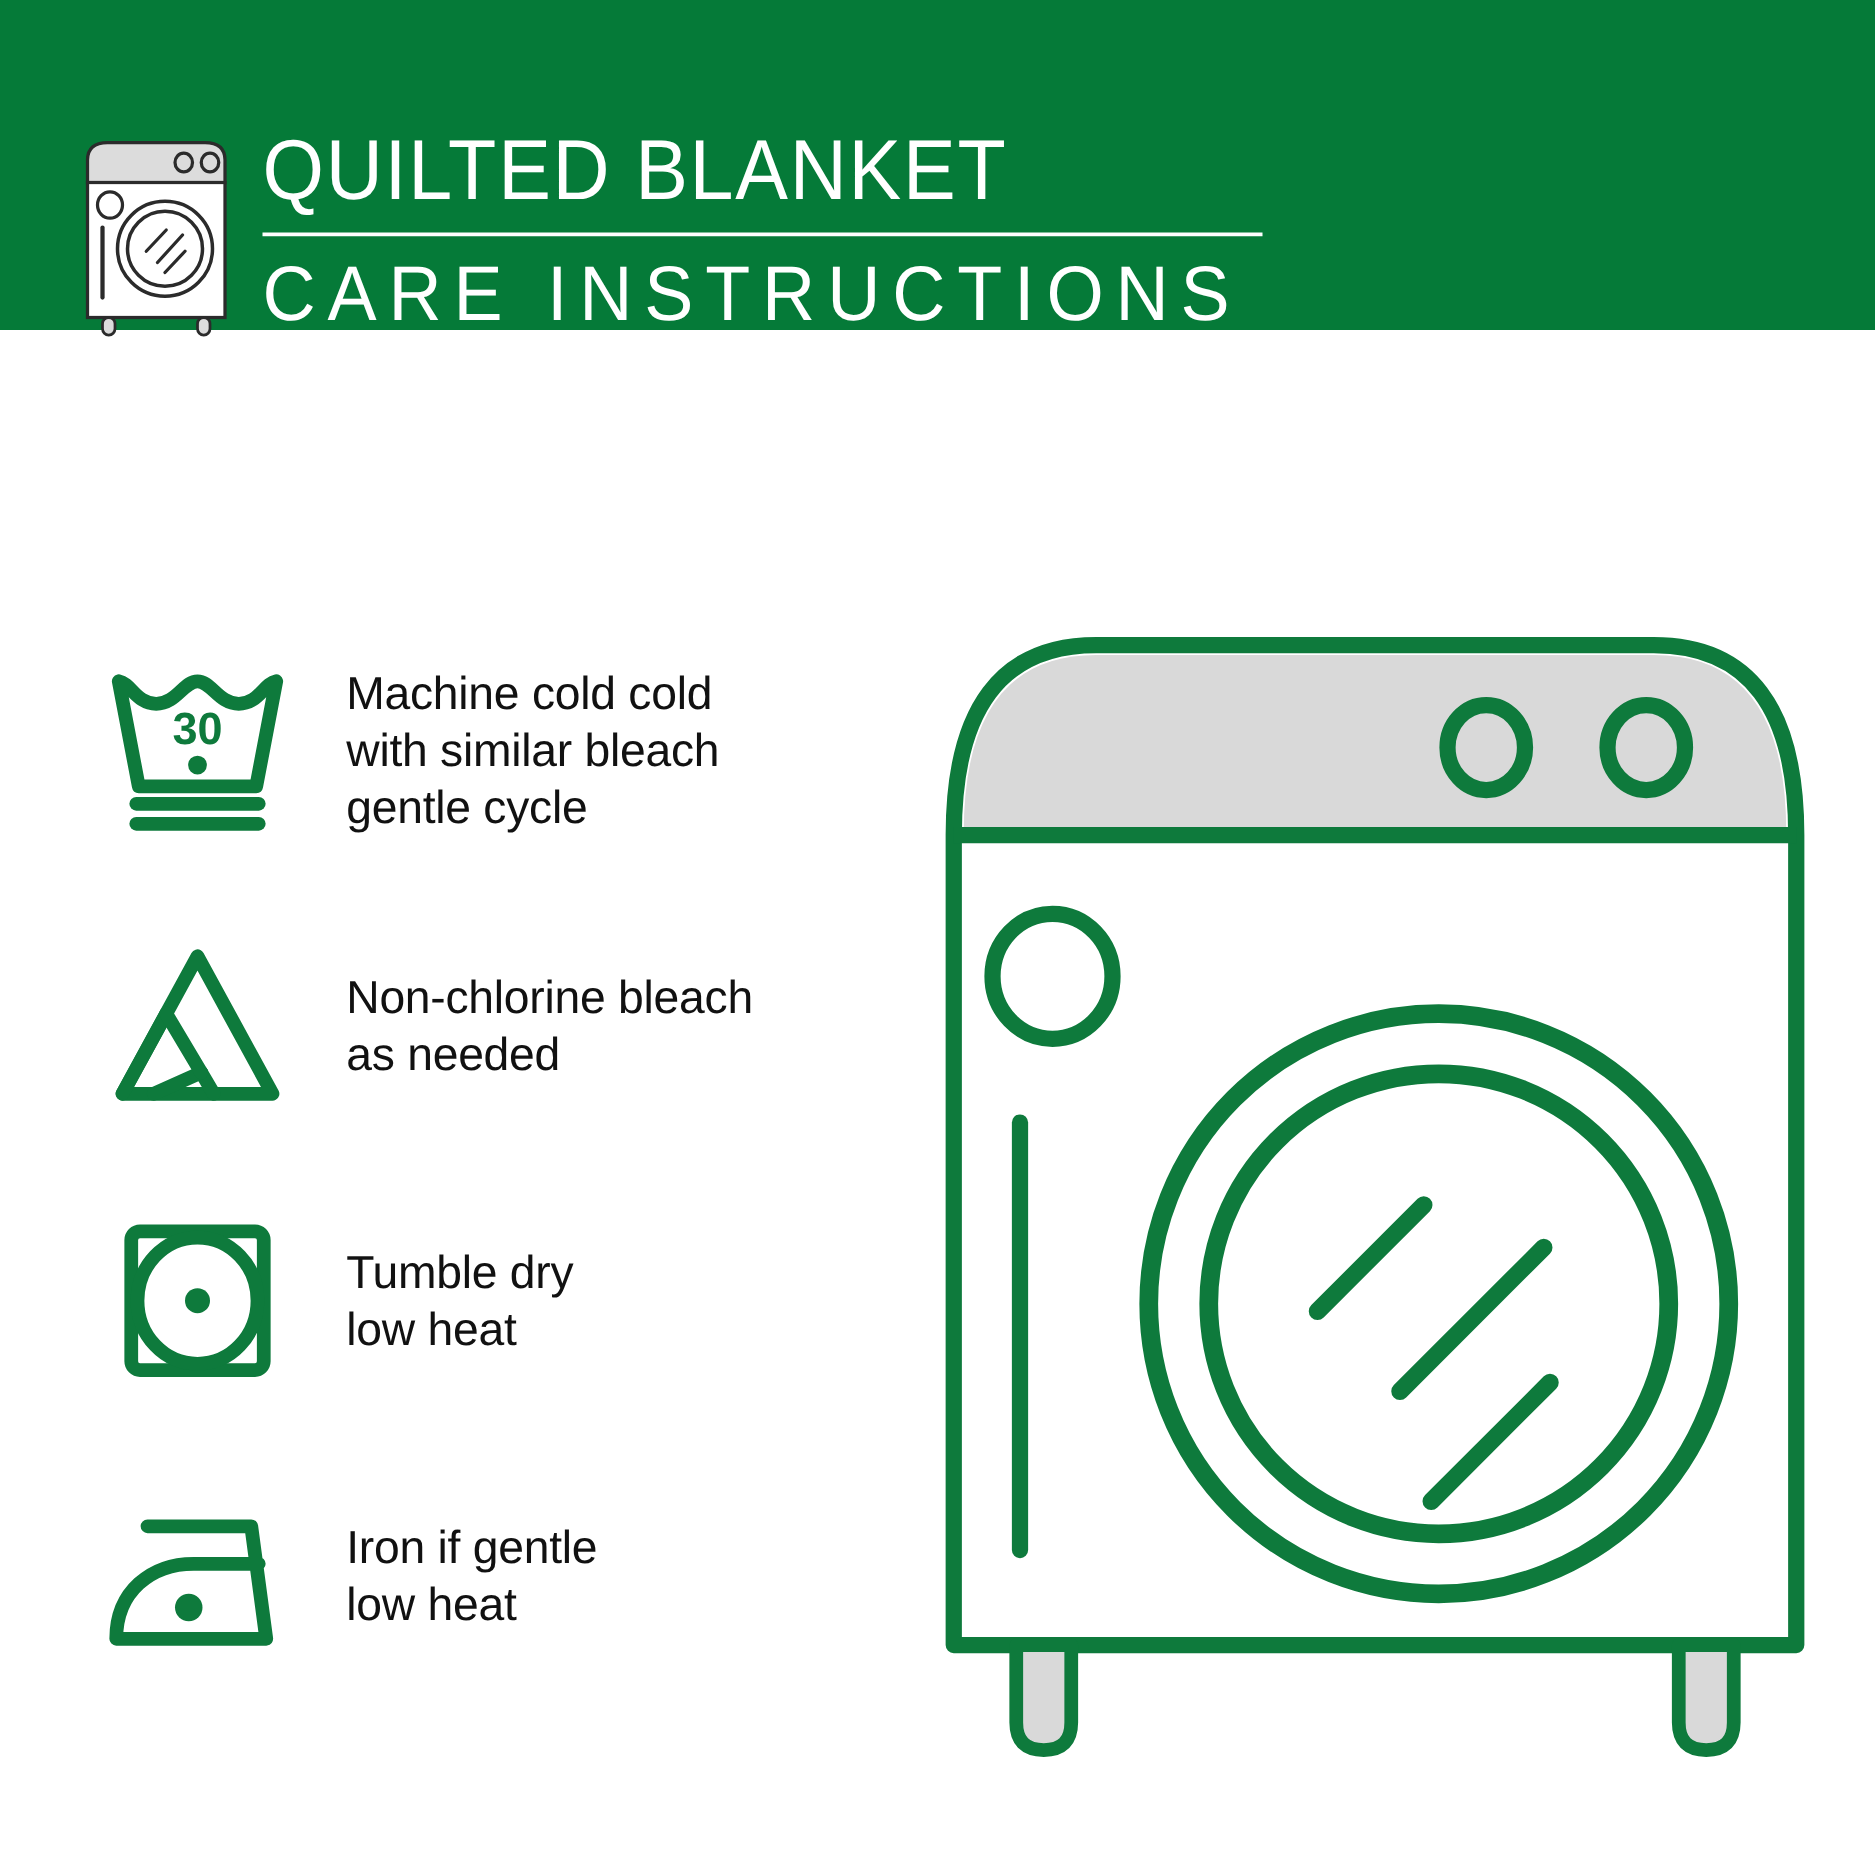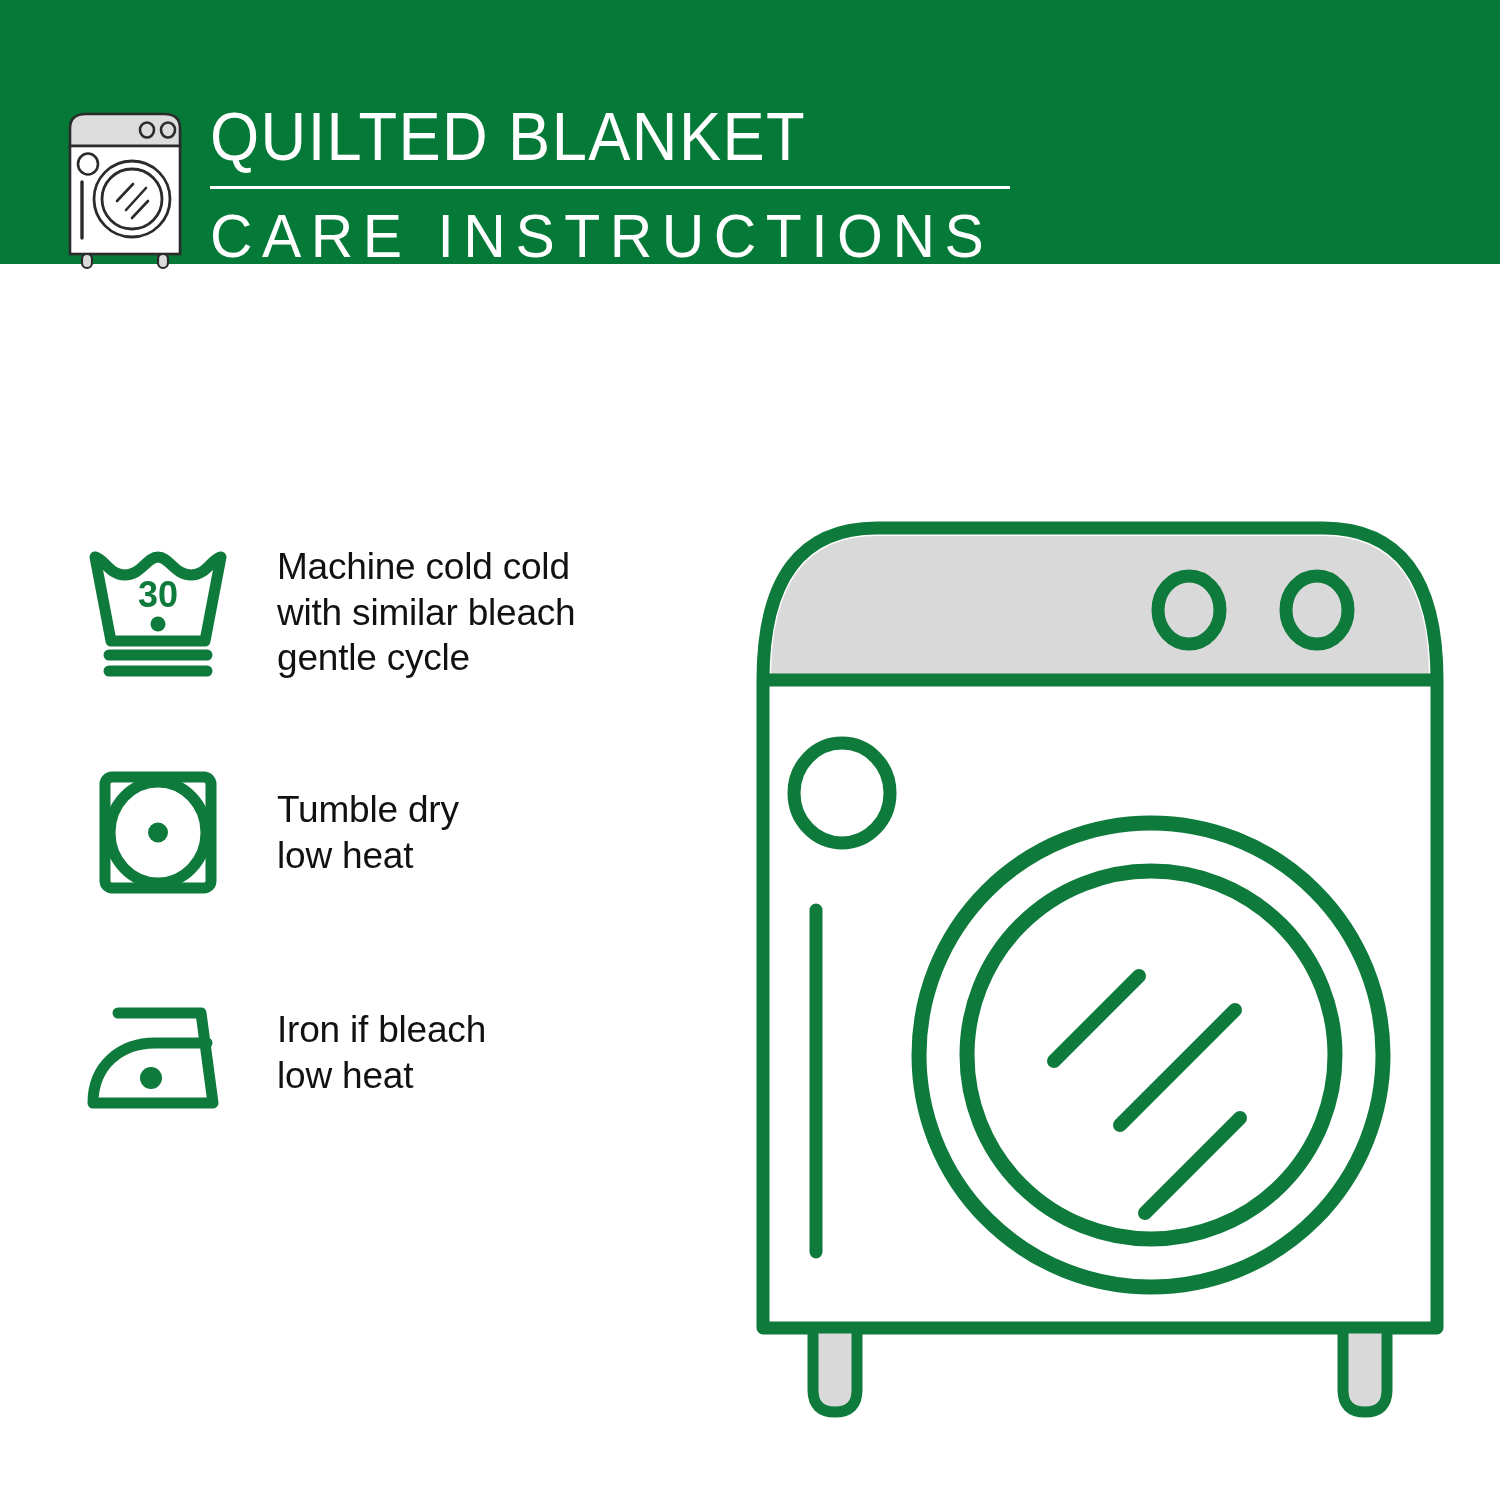--- a/index.html
+++ b/index.html
@@ -73,21 +73,21 @@
     line-height: 1;
     white-space: nowrap;
     transform: scaleX(0.95);
     transform-origin: left center;
   }
 
   
   .content {
     position: absolute;
     left: 0;
-    top: 360px;
+    top: 348px;
     width: 1500px;
     height: 948px;
   }
 
   
   .instructions {
     position: absolute;
     left: 70px;
     top: 165px;
     width: 640px;
@@ -187,20 +187,37 @@
           <circle cx="75" cy="79" r="7.5" fill="#0E7A3C"></circle>
         </svg>
       </div>
       <div class="instr-text">
         <div>Machine cold cold</div>
         <div>with similar bleach</div>
         <div>gentle cycle</div>
       </div>
     </div>
 
+    <div class="instr-row">
+      <div class="instr-icon">
+        <svg viewBox="0 0 150 135" width="150" height="135" aria-hidden="true">
+          <g fill="none" stroke="#0E7A3C" stroke-width="11" stroke-linecap="round" stroke-linejoin="round">
+            <path d="M75 12 L 135 122 L 15 122 Z"></path>
+            <line x1="50" y1="58" x2="15" y2="122"></line>
+            <line x1="78" y1="105" x2="88" y2="122"></line>
+            <line x1="78" y1="105" x2="40" y2="122"></line>
+            <line x1="50" y1="58" x2="78" y2="105"></line>
+          </g>
+        </svg>
+      </div>
+      <div class="instr-text">
+        <div>Non-chlorine bleach</div>
+        <div>as needed</div>
+      </div>
+    </div>
 
     <div class="instr-row">
       <div class="instr-icon">
         <svg viewBox="0 0 150 135" width="150" height="135" aria-hidden="true">
           <g fill="none" stroke="#0E7A3C" stroke-width="11" stroke-linejoin="round">
             <rect x="22" y="12" width="106" height="111" rx="7"></rect>
             <ellipse cx="75" cy="67.5" rx="48" ry="50.5"></ellipse>
           </g>
           <circle cx="75" cy="67.5" r="10" fill="#0E7A3C"></circle>
         </svg>
@@ -216,21 +233,21 @@
         <svg viewBox="0 0 150 135" width="150" height="135" aria-hidden="true">
           <g fill="none" stroke="#0E7A3C" stroke-width="11" stroke-linecap="round" stroke-linejoin="round">
 
             <path d="M35 28 L 118 28 L 130 118 L 10 118
                      C 10 80 38 58 72 58 L 124 58"></path>
           </g>
           <circle cx="68" cy="93" r="11" fill="#0E7A3C"></circle>
         </svg>
       </div>
       <div class="instr-text">
-        <div>Iron if bleach</div>
+        <div>Iron if gentle</div>
         <div>low heat</div>
       </div>
     </div>
 
   </div>
 
   <div class="machine-wrap">
     <svg viewBox="0 0 710 920" width="710" height="920" aria-hidden="true">
       <g stroke="#0E7A3C" stroke-width="13" fill="none" stroke-linejoin="round">
 

